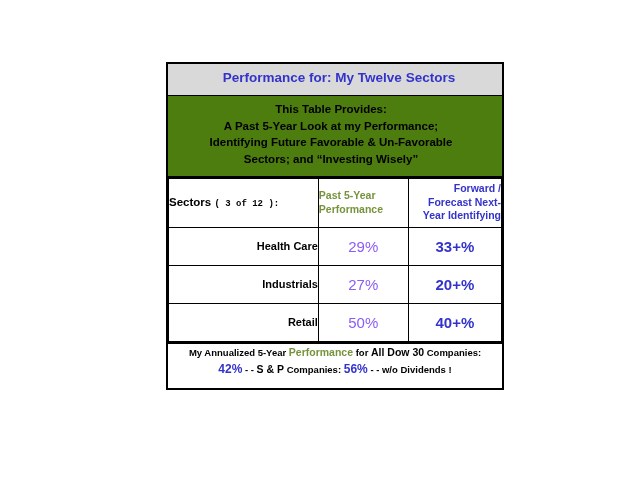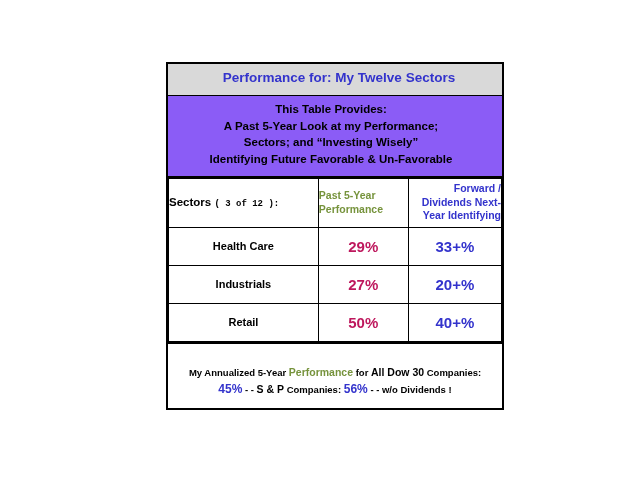--- a/index.html
+++ b/index.html
@@ -33,21 +33,21 @@
     padding: 7px 6px 9px 14px;
     text-align: center;
   }
   .title-text {
     color: #3333cc;
     font-size: 13.5px;
     font-weight: bold;
     line-height: 1.1;
   }
   .intro-band {
-    background: #8b5cf6;
+    background: #4d7c0f;
     border-bottom: 2px solid #000000;
     padding: 5px 8px 8px 0;
     text-align: center;
   }
   .intro-line {
     color: #000000;
     font-size: 11.5px;
     font-weight: bold;
     line-height: 1.45;
   }
@@ -92,38 +92,38 @@
     line-height: 1.3;
   }
   .data-row td {
     height: 37px;
   }
   .cell-sector {
     padding-left: 10px;
     color: #000000;
     font-size: 11px;
     font-weight: bold;
-    text-align: center;
+    text-align: right;
   }
   .cell-past {
-    color: #be185d;
+    color: #8b5cf6;
     font-size: 15px;
-    font-weight: bold;
+    font-weight: normal;
     text-align: center;
   }
   .cell-fwd {
     color: #3333cc;
     font-size: 15px;
     font-weight: bold;
     text-align: center;
   }
   .footer-band {
     border-top: 2px solid #000000;
     background: #ffffff;
-    padding: 20px 8px 8px 8px;
+    padding: 0 8px 8px 8px;
     text-align: center;
   }
   .footer-line {
     font-size: 9.5px;
     font-weight: bold;
     color: #000000;
     line-height: 1.6;
     white-space: nowrap;
   }
   .f-green {
@@ -153,43 +153,43 @@
 
   <div class="table-wrap">
 
     <div class="title-band">
       <div class="title-text">Performance for: My Twelve Sectors</div>
     </div>
 
     <div class="intro-band">
       <div class="intro-line">This Table Provides:</div>
       <div class="intro-line">A Past 5-Year Look at my Performance;</div>
+      <div class="intro-line">Identifying Future Favorable &amp; Un-Favorable</div>
       <div class="intro-line">Sectors; and “Investing Wisely”</div>
-      <div class="intro-line">Identifying Future Favorable &amp; Un-Favorable</div>
     </div>
 
     <table class="perf">
       <colgroup>
         <col class="col-a">
         <col class="col-b">
         <col class="col-c">
       </colgroup>
       <tbody>
         <tr class="hdr-row">
           <td class="hdr-sectors">
             <span>Sectors</span>
             <span class="count">( 3 of 12 ):</span>
           </td>
           <td class="hdr-past">
             <div>Past 5-Year</div>
             <div>Performance</div>
           </td>
           <td class="hdr-fwd">
             <div>Forward /</div>
-            <div>Dividends Next-</div>
+            <div>Forecast Next-</div>
             <div>Year Identifying</div>
           </td>
         </tr>
 
         <tr class="data-row">
           <td class="cell-sector">Health Care</td>
           <td class="cell-past">29%</td>
           <td class="cell-fwd">33+%</td>
         </tr>
 
@@ -209,21 +209,21 @@
 
     <div class="footer-band">
       <div class="footer-line">
         <span class="f-dark">My Annualized 5-Year</span>
         <span class="f-green">Performance</span>
         <span class="f-dark">for</span>
         <span class="f-dark f-big">All  Dow 30</span>
         <span class="f-dark">Companies:</span>
       </div>
       <div class="footer-line">
-        <span class="f-blue-num">45%</span>
+        <span class="f-blue-num">42%</span>
         <span class="f-dark">- -</span>
         <span class="f-dark f-big">S &amp; P</span>
         <span class="f-dark">Companies:</span>
         <span class="f-blue-num">56%</span>
         <span class="f-dark">- -  w/o Dividends !</span>
       </div>
     </div>
 
   </div>
 </div>

